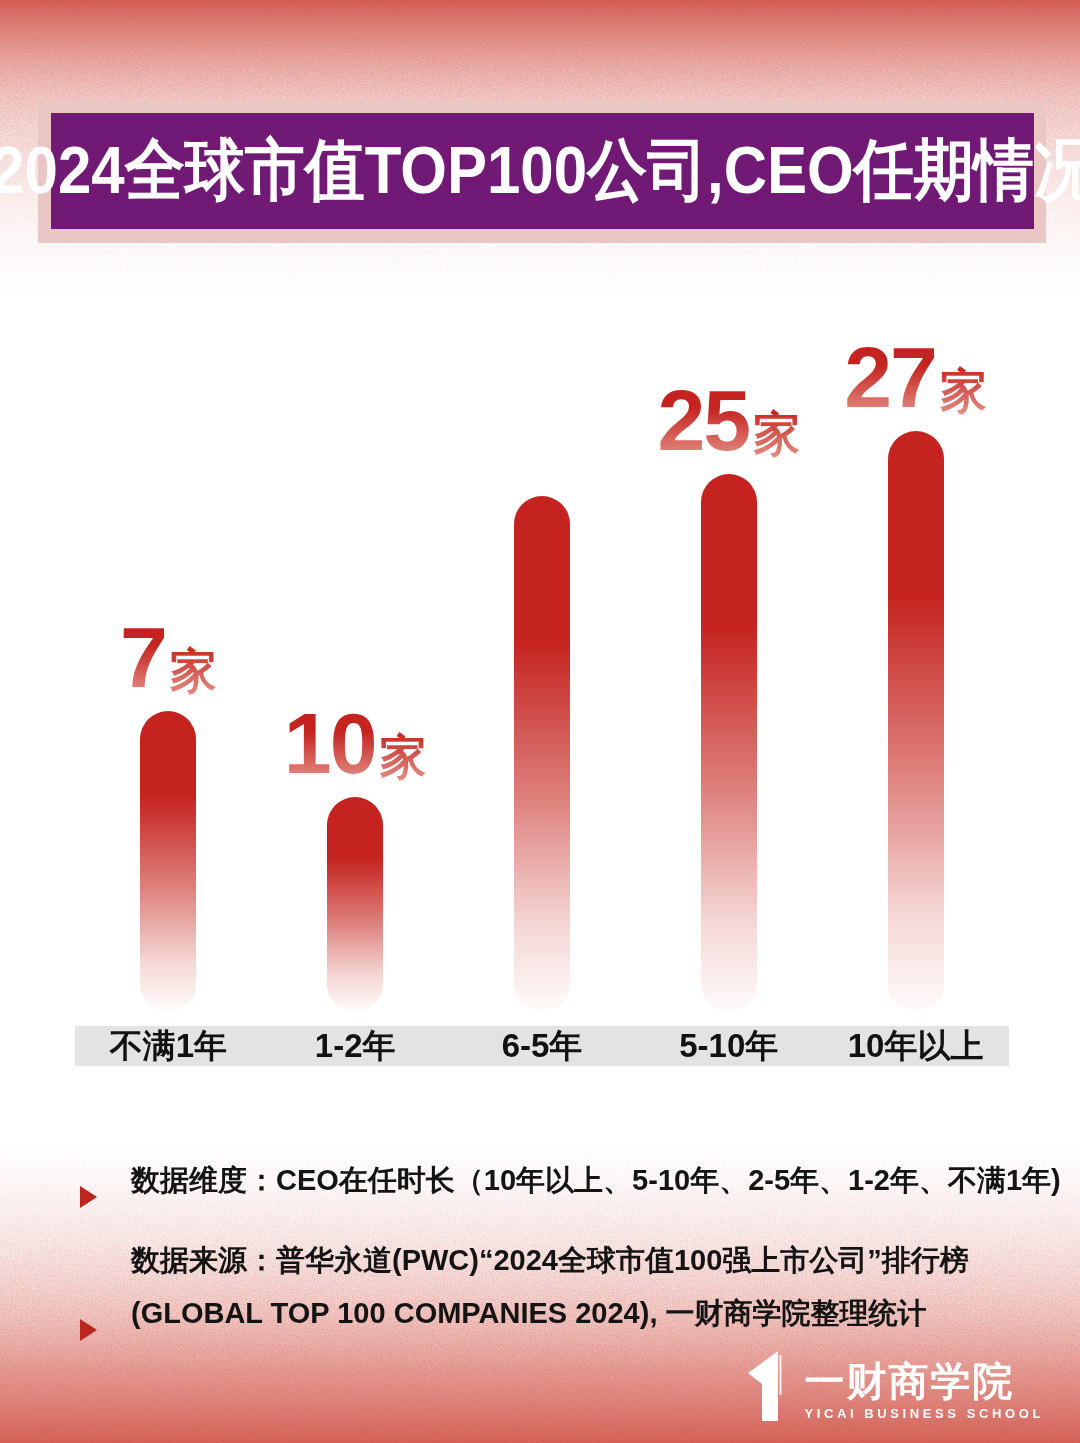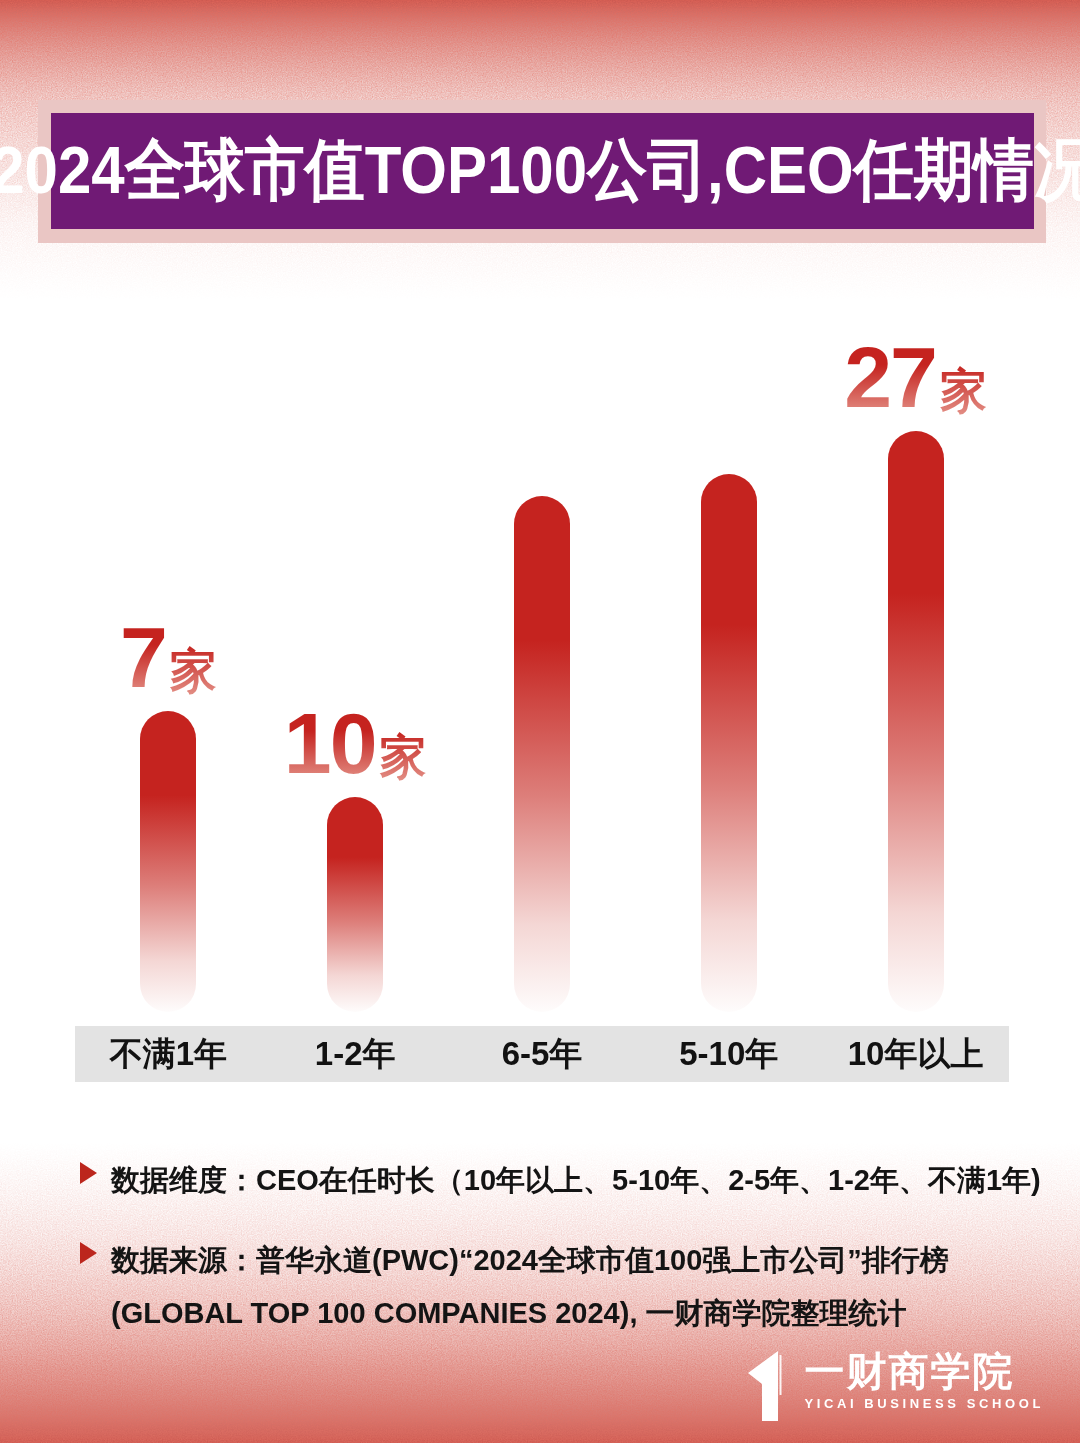--- a/index.html
+++ b/index.html
@@ -44,42 +44,42 @@
   .bar {
     width:56px; border-radius:28px;
     background:linear-gradient(180deg,
       #c5231f 0%, #c5231f 28%,
       rgba(198,40,33,0.60) 58%,
       rgba(205,70,60,0.22) 83%,
       rgba(212,95,85,0.02) 100%);
   }
 
   .axis {
-    position:absolute; left:75px; top:1026px; width:934px; height:56px;
+    position:absolute; left:75px; top:1026px; width:934px; height:40px;
     background:#e3e3e3; display:flex; align-items:center;
   }
   .axis-cell {
     flex:1; text-align:center; font-size:33px; font-weight:700; color:#121212;
     white-space:nowrap;
   }
 
   .notes { position:absolute; left:80px; top:1154px; width:920px; color:#141414; }
-  .note-row { display:flex; align-items:flex-start; }
+  .note-row { display:flex; align-items:flex-end;gap:20px; }
   .note-row + .note-row { margin-top:26px; }
   .bullet {
     width:0; height:0; margin:8px 14px 0 0; flex:none;
     border-left:17px solid #bc261d;
     border-top:11px solid transparent;
     border-bottom:11px solid transparent;
   }
   .note-text { font-size:29px; font-weight:600; line-height:1.85; white-space:nowrap; }
 
   .logo {
     position:absolute; right:36px; bottom:22px;
-    display:flex; align-items:flex-start; color:#ffffff;
+    display:flex; align-items:flex-end; color:#ffffff;
   }
   .logo-mark { margin-right:14px; }
   .logo-name { font-size:40px; font-weight:700; letter-spacing:2px; white-space:nowrap; line-height:1.1; }
   .logo-sub { font-size:13px; font-weight:700; letter-spacing:3.6px; margin-top:3px; white-space:nowrap; }
 </style>
 </head>
 <body>
 
 <svg class="grain grain-top" width="1080" height="300" viewBox="0 0 1080 300" preserveAspectRatio="none">
   <defs>
@@ -147,20 +147,21 @@
       <div class="bar" style="height: 301px;"></div>
     </div>
     <div class="col">
       <div class="num-label"><span class="num">10</span><span class="suffix">家</span></div>
       <div class="bar" style="height: 215px;"></div>
     </div>
     <div class="col">
       <div class="bar" style="height: 516px;"></div>
     </div>
     <div class="col">
+      <div class="num-label"><span class="num">25</span><span class="suffix">家</span></div>
       <div class="bar" style="height: 538px;"></div>
     </div>
     <div class="col">
       <div class="num-label"><span class="num">27</span><span class="suffix">家</span></div>
       <div class="bar" style="height: 581px;"></div>
     </div>
   </div>
 
 <div class="axis">
     <div class="axis-cell">不满1年</div>

